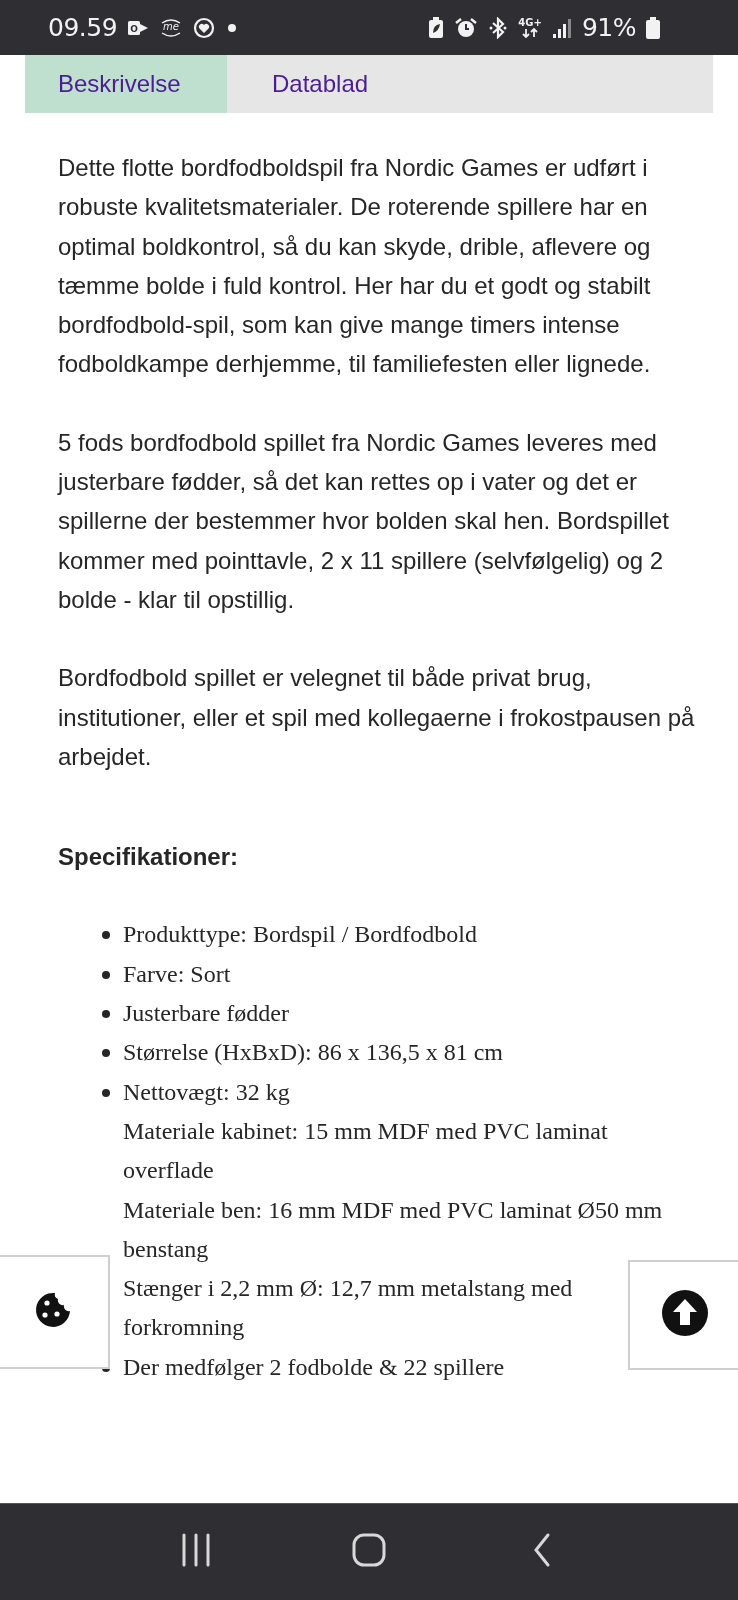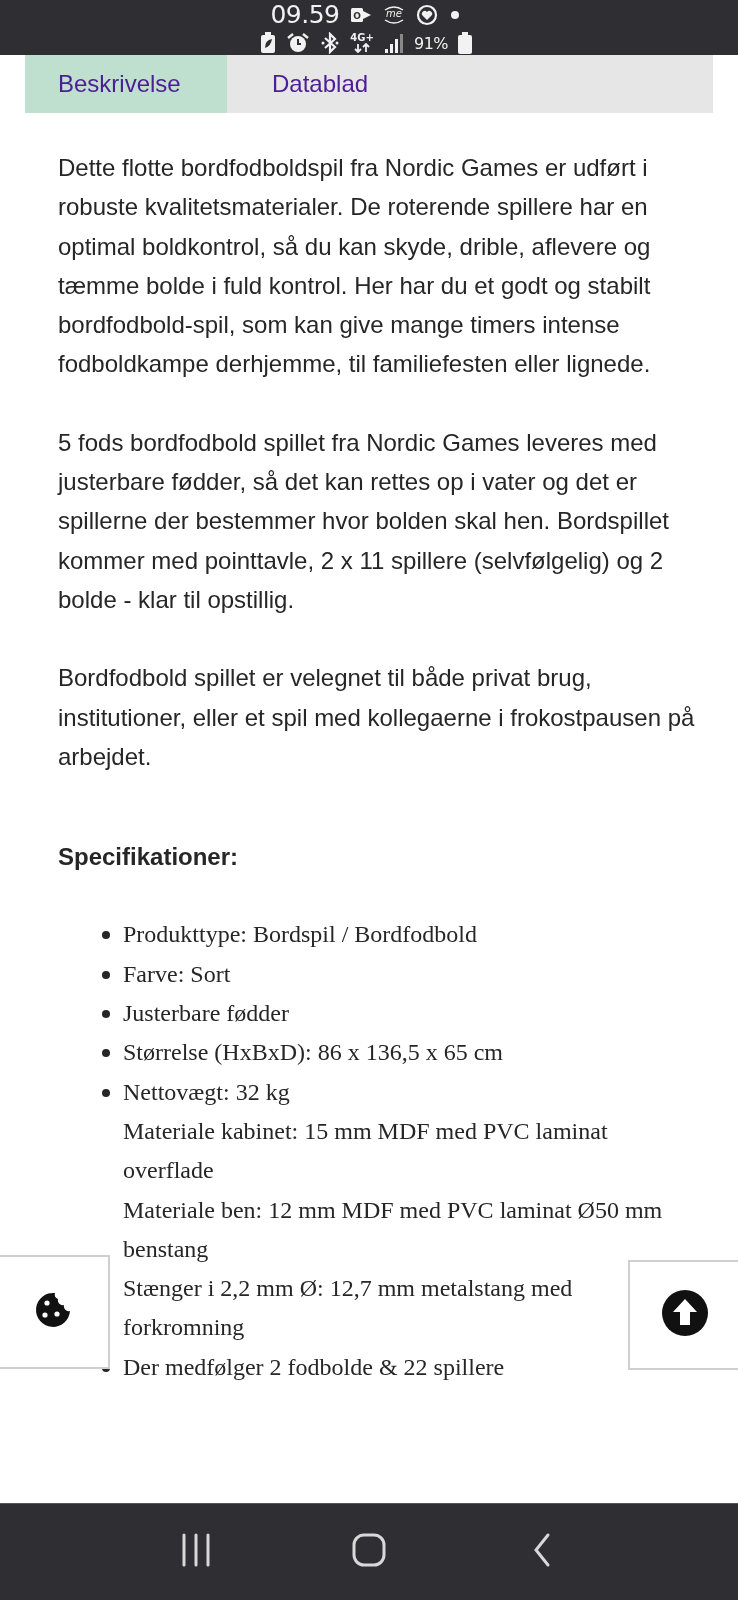--- a/index.html
+++ b/index.html
@@ -3,26 +3,26 @@
 <meta charset="utf-8">
 <style>
   * { box-sizing: border-box; margin: 0; padding: 0; }
   html, body { width: 738px; height: 1600px; overflow: hidden; background: #ffffff; }
   body { position: relative; font-family: "Liberation Sans", sans-serif; color: #262626; }
 
   .status-bar {
     position: absolute; left: 0; top: 0; width: 738px; height: 55px;
     background: #2f2f33; color: #f2f2f2;
     display: flex; align-items: center; justify-content: space-between;
-    padding: 0 54px 0 48px; font-family: "DejaVu Sans", sans-serif; flex-direction: column;
+    padding: 0 78px 0 48px; font-family: "DejaVu Sans", sans-serif;
   }
   .status-left, .status-right { display: flex; align-items: center; gap: 10px; }
   .status-time { font-size: 25px; letter-spacing: -0.5px; }
   .sb-icon { display: inline-flex; align-items: center; justify-content: center; color: #f2f2f2; }
-  .battery-pct { font-size: 16px; letter-spacing: -0.5px; }
+  .battery-pct { font-size: 25px; letter-spacing: -0.5px; }
 
   .tabs {
     position: absolute; left: 25px; top: 55px; width: 688px; height: 58px;
     background: #e6e6e6; display: flex;
   }
   .tab { height: 58px; display: flex; align-items: center; font-size: 24px; color: #4c1d95; cursor: pointer; }
   .tab-active { width: 202px; background: #bfdfcf; padding-left: 33px; }
   .tab-inactive { padding-left: 45px; }
 
   .content {
@@ -143,24 +143,24 @@
 
 <div class="content">
   <p>Dette flotte bordfodboldspil fra Nordic Games er udført i robuste kvalitetsmaterialer. De roterende spillere har en optimal boldkontrol, så du kan skyde, drible, aflevere og tæmme bolde i fuld kontrol. Her har du et godt og stabilt bordfodbold-spil, som kan give mange timers intense fodboldkampe derhjemme, til familiefesten eller lignede.</p>
   <p>5 fods bordfodbold spillet fra Nordic Games leveres med justerbare fødder, så det kan rettes op i vater og det er spillerne der bestemmer hvor bolden skal hen. Bordspillet kommer med pointtavle, 2 x 11 spillere (selvfølgelig) og 2 bolde - klar til opstillig.</p>
   <p style="margin-bottom:16px">Bordfodbold spillet er velegnet til både privat brug, institutioner, eller et spil med kollegaerne i frokostpausen på arbejdet.</p>
   <div class="spec-title">Specifikationer:</div>
   <ul class="spec-list">
     <li class="bullet">Produkttype: Bordspil / Bordfodbold</li>
     <li class="bullet">Farve: Sort</li>
     <li class="bullet">Justerbare fødder</li>
-    <li class="bullet">Størrelse (HxBxD): 86 x 136,5 x 65 cm</li>
+    <li class="bullet">Størrelse (HxBxD): 86 x 136,5 x 81 cm</li>
     <li class="bullet">Nettovægt: 32 kg</li>
     <li style="padding-right:40px">Materiale kabinet: 15 mm MDF med PVC laminat overflade</li>
-    <li style="padding-right:10px">Materiale ben: 12 mm MDF med PVC laminat Ø50 mm benstang</li>
+    <li style="padding-right:10px">Materiale ben: 16 mm MDF med PVC laminat Ø50 mm benstang</li>
     <li class="bullet" style="padding-right:40px">Stænger i 2,2 mm Ø: 12,7 mm metalstang med forkromning</li>
     <li class="bullet">Der medfølger 2 fodbolde &amp; 22 spillere</li>
   </ul>
 </div>
 
 <div class="float-btn cookie-btn">
   <span>
     <svg width="40" height="40" viewBox="0 0 40 40">
       <path d="M22 3 A17 17 0 1 0 37 21 A5 5 0 0 1 31 15 A5 5 0 0 1 25 9 A5 5 0 0 1 22 3 Z" fill="#111"></path>
       <circle cx="14" cy="13" r="2.6" fill="#fff"></circle>

